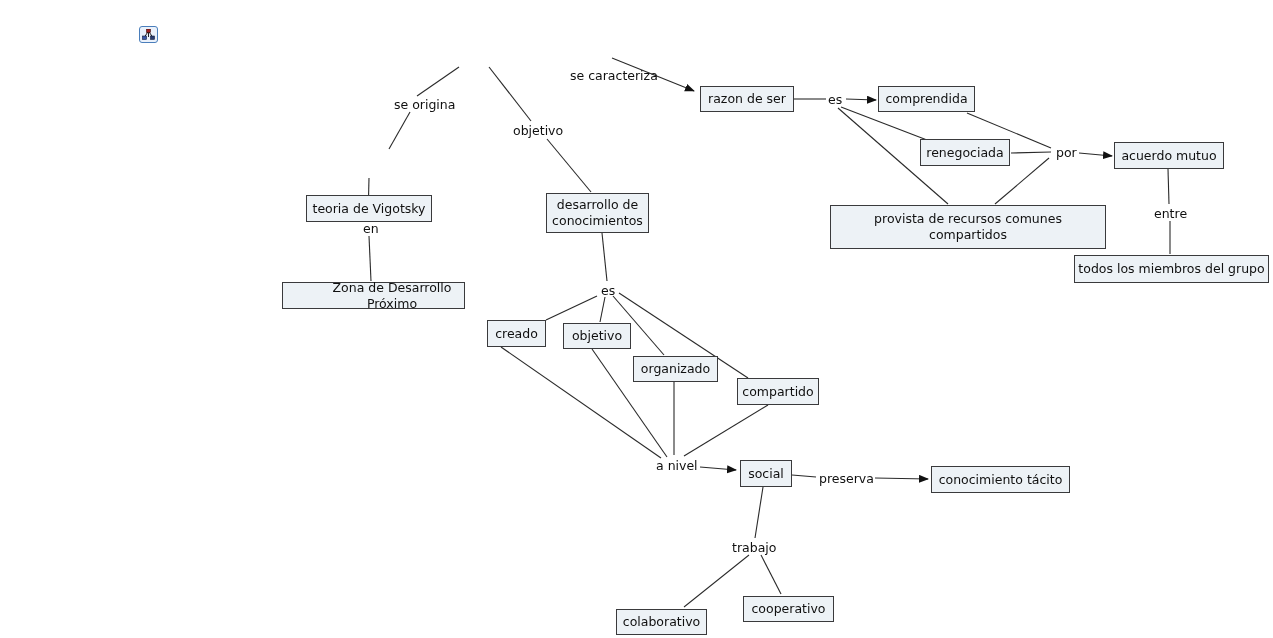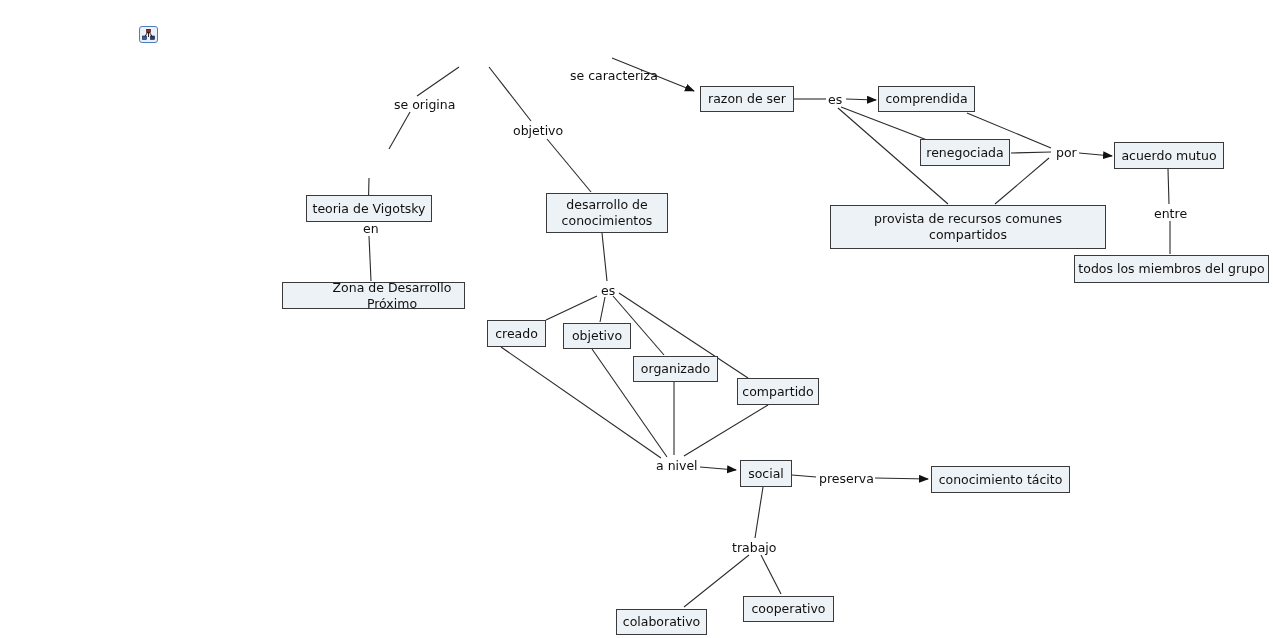--- a/index.html
+++ b/index.html
@@ -106,21 +106,21 @@
       <line x1="6.5" y1="2" x2="2.5" y2="8" stroke="#222" stroke-width="1"></line>
       <line x1="6.5" y1="2" x2="10.5" y2="8" stroke="#222" stroke-width="1"></line>
       <line x1="6.5" y1="2" x2="6.5" y2="8" stroke="#222" stroke-width="1"></line>
       <rect x="4.5" y="0" width="4" height="3.4" fill="#a02020" stroke="#3a1010" stroke-width="0.6"></rect>
       <rect x="0.5" y="7" width="4" height="3.4" fill="#3a57a8" stroke="#101c3a" stroke-width="0.6"></rect>
       <rect x="8.5" y="7" width="4" height="3.4" fill="#283a6e" stroke="#101c3a" stroke-width="0.6"></rect>
     </svg>
   </div>
     <div class="concept-node " style="left: 306px; top: 150px; width: 126px; height: 27px; margin-top: 45px;">teoria de Vigotsky</div>
     <div class="concept-node " style="left: 282px; top: 282px; width: 183px; height: 27px; padding-left: 40px;">Zona de Desarrollo Próximo</div>
-    <div class="concept-node " style="left: 546px; top: 193px; width: 122px; height: 40px;">desarrollo de conocimientos</div>
+    <div class="concept-node " style="left: 546px; top: 193px; width: 103px; height: 40px;">desarrollo de conocimientos</div>
     <div class="concept-node " style="left: 700px; top: 86px; width: 94px; height: 26px;">razon de ser</div>
     <div class="concept-node " style="left: 878px; top: 86px; width: 97px; height: 26px;">comprendida</div>
     <div class="concept-node " style="left: 920px; top: 139px; width: 90px; height: 27px;">renegociada</div>
     <div class="concept-node " style="left: 1114px; top: 142px; width: 110px; height: 27px;">acuerdo mutuo</div>
     <div class="concept-node " style="left: 830px; top: 205px; width: 276px; height: 44px;">provista de recursos comunes compartidos</div>
     <div class="concept-node " style="left: 1074px; top: 255px; width: 195px; height: 28px;">todos los miembros del grupo</div>
     <div class="concept-node " style="left: 487px; top: 320px; width: 59px; height: 27px;">creado</div>
     <div class="concept-node " style="left: 563px; top: 323px; width: 68px; height: 26px;">objetivo</div>
     <div class="concept-node " style="left: 633px; top: 356px; width: 85px; height: 26px;">organizado</div>
     <div class="concept-node " style="left: 737px; top: 378px; width: 82px; height: 27px;">compartido</div>

